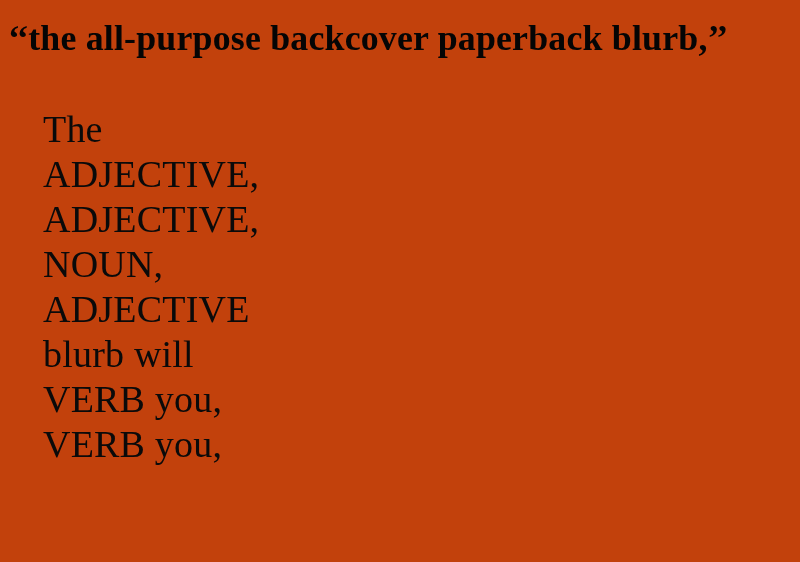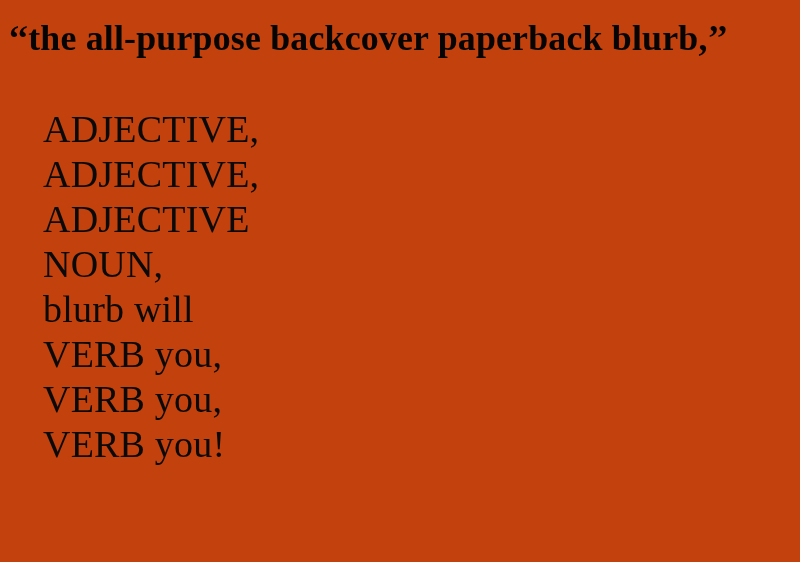--- a/index.html
+++ b/index.html
@@ -62,23 +62,23 @@
   }
 </style>
 </head>
 <body>
 
 <div class="page">
 
   <div class="headline"><span class="q">‘‘</span><span>the all-purpose backcover paperback blurb,</span><span class="q">’’</span></div>
 
   <div class="blurb">
+    <div class="blurb-line">The</div>
     <div class="blurb-line">ADJECTIVE,</div>
     <div class="blurb-line">ADJECTIVE,</div>
+    <div class="blurb-line">NOUN,</div>
     <div class="blurb-line">ADJECTIVE</div>
-    <div class="blurb-line">NOUN,</div>
     <div class="blurb-line">blurb will</div>
     <div class="blurb-line">VERB you,</div>
     <div class="blurb-line">VERB you,</div>
-    <div class="blurb-line">VERB you!</div>
   </div>
 
 </div>
 
 </body></html>

